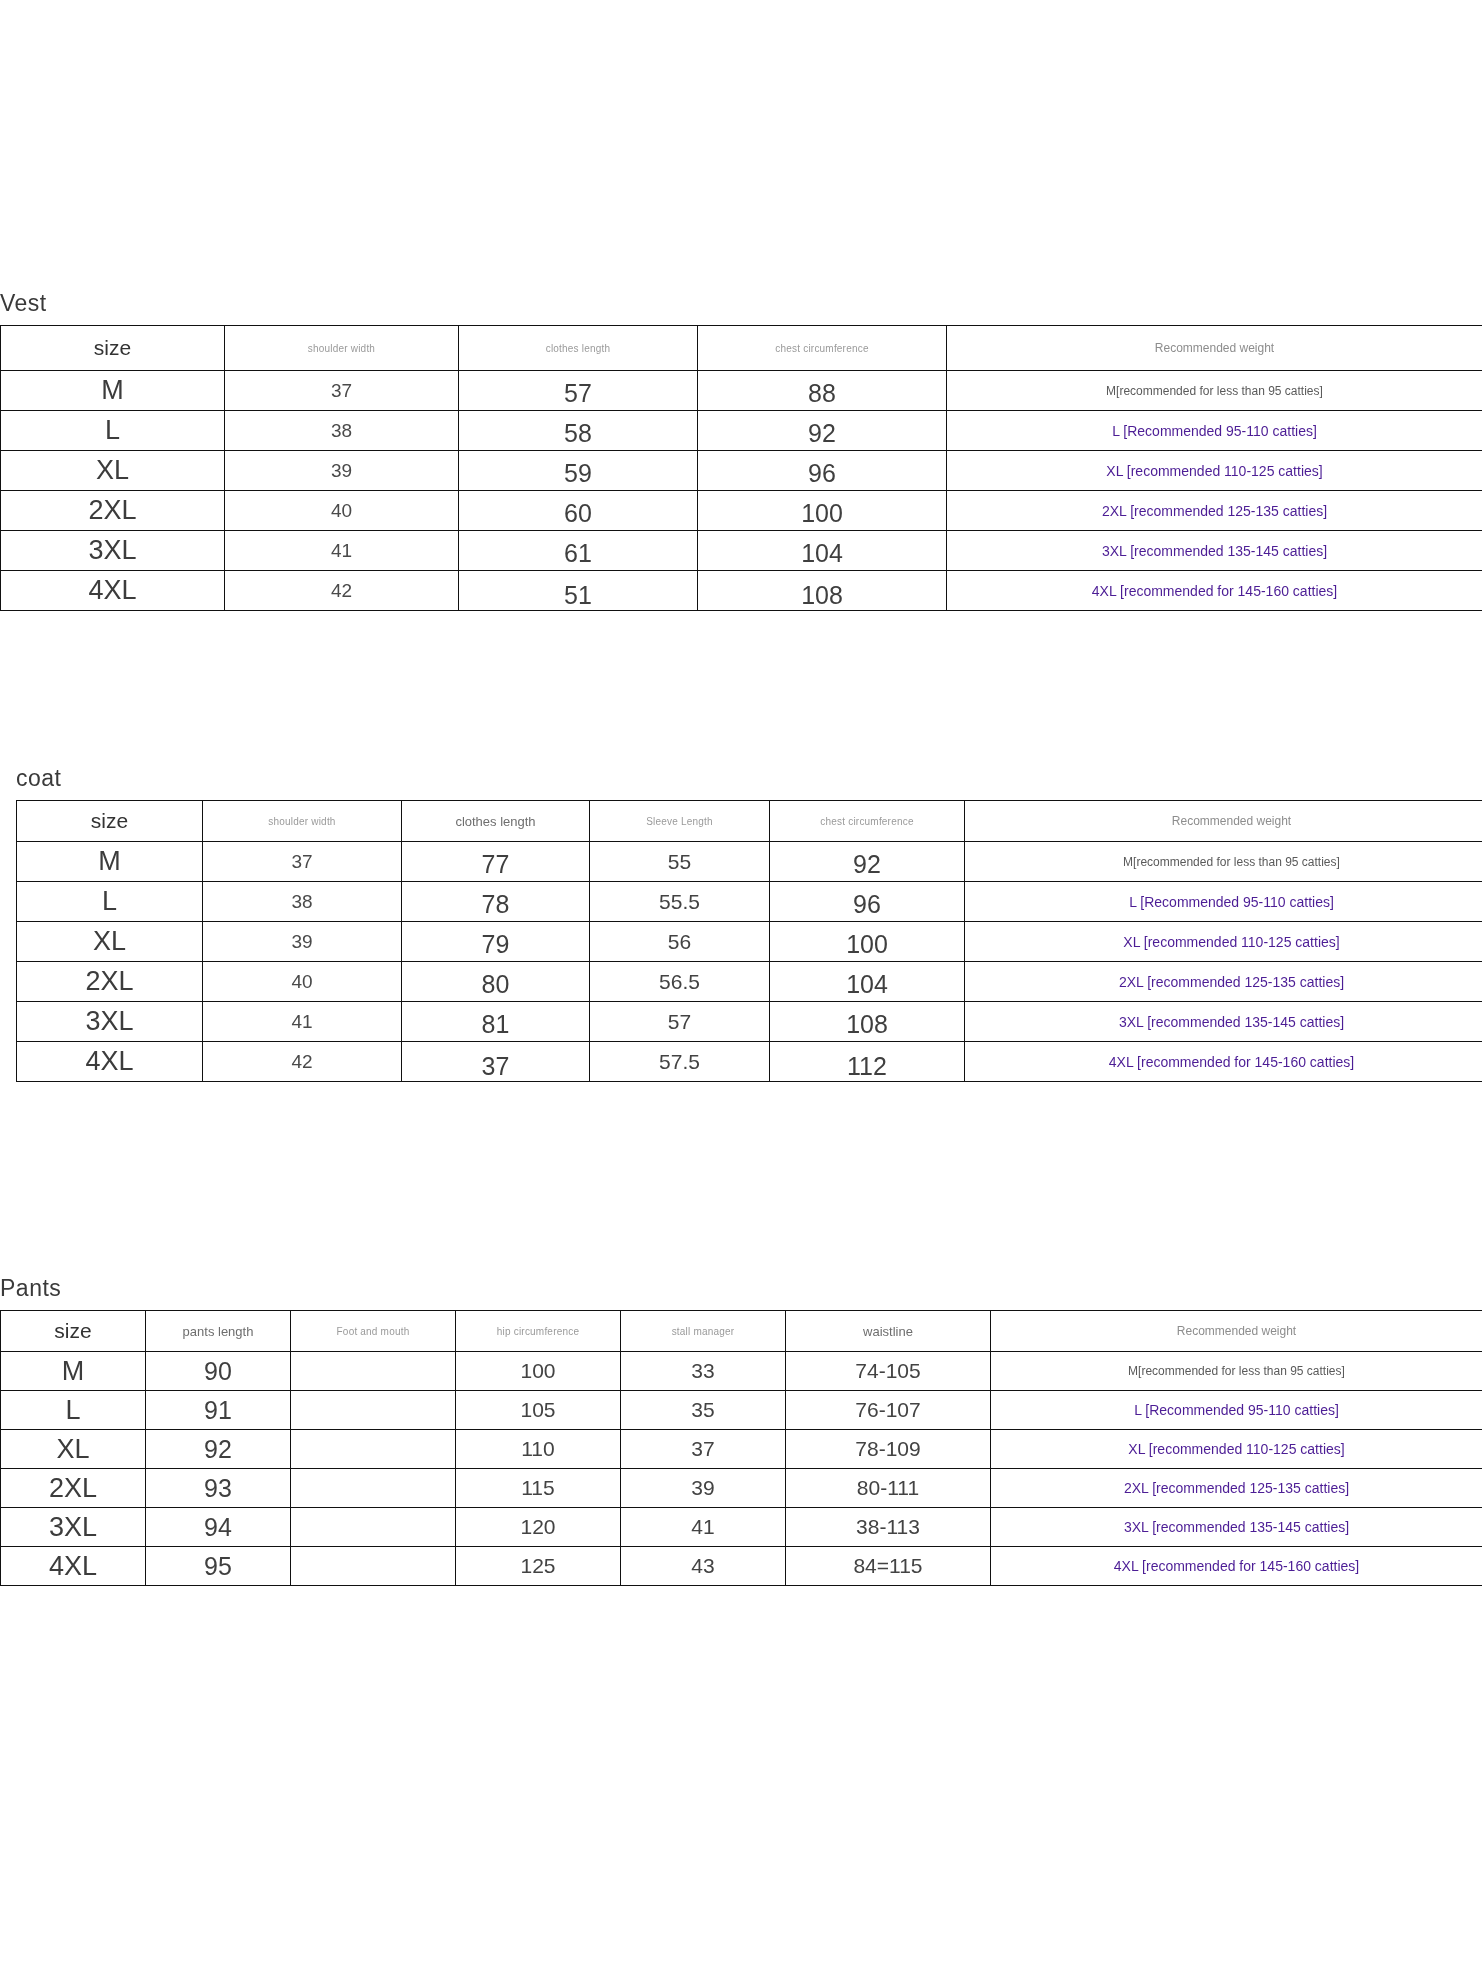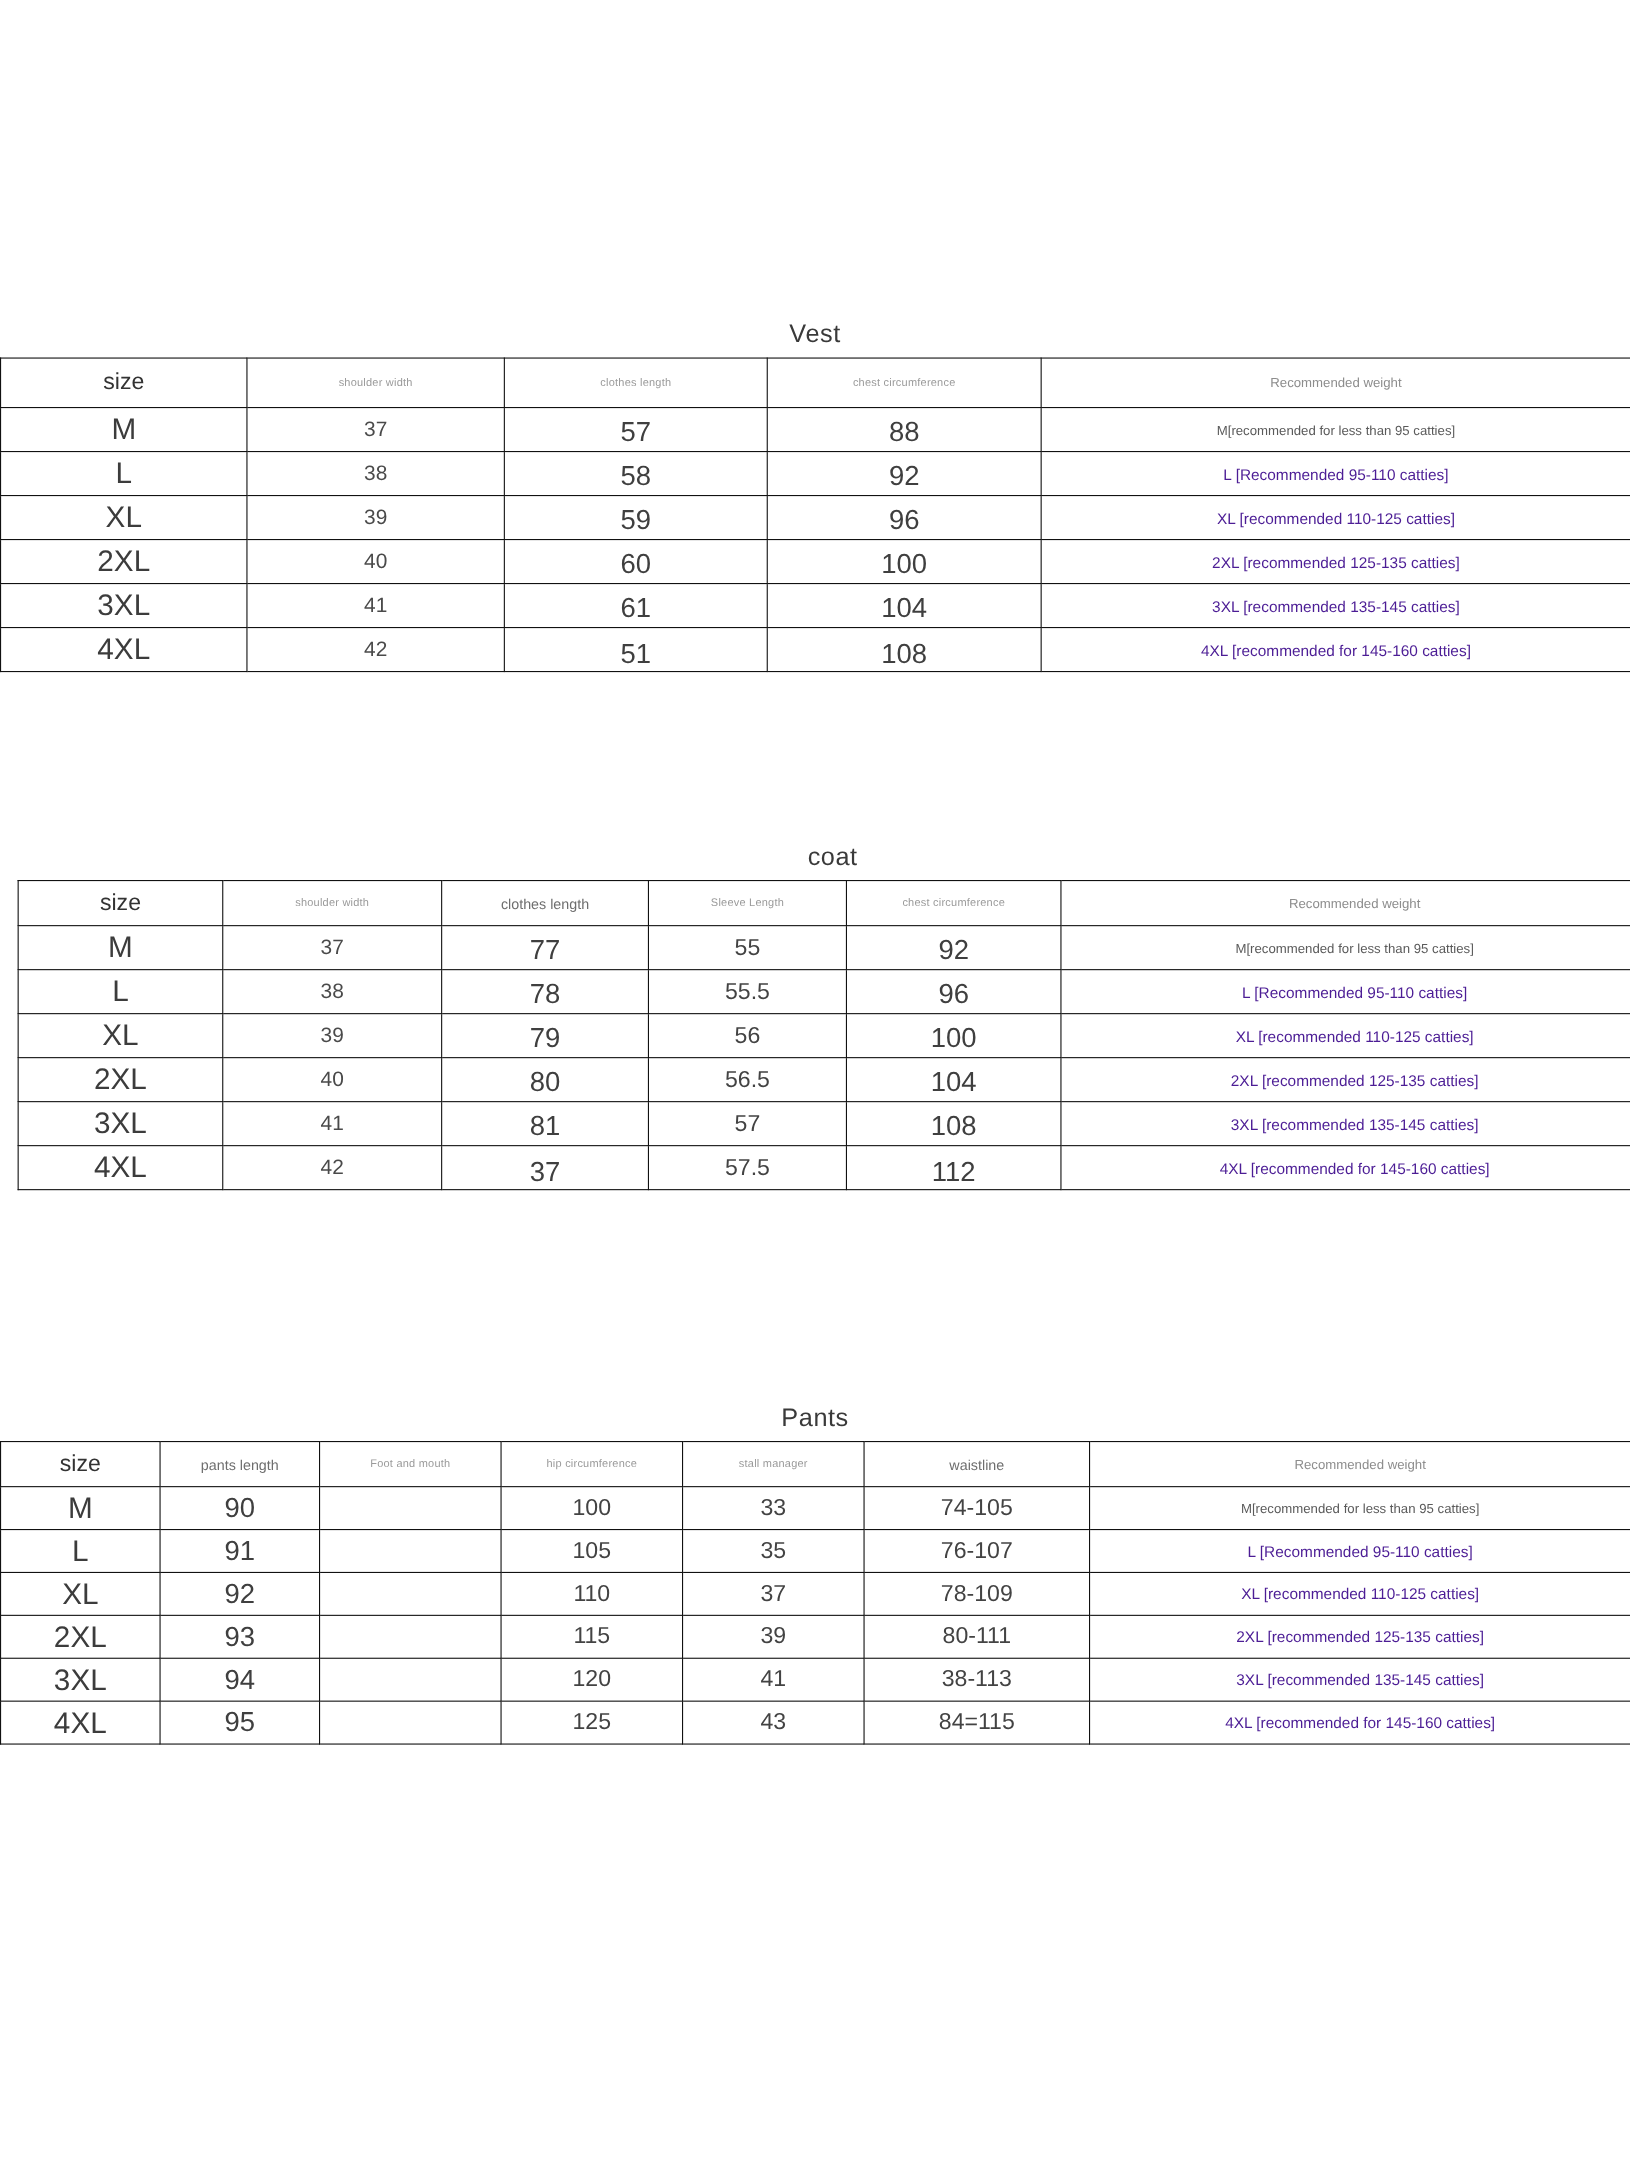--- a/index.html
+++ b/index.html
@@ -24,21 +24,21 @@
     height: 1966px;
   }
 
   .section {
     position: absolute;
     left: 0;
     width: 1482px;
   }
 
   .section-title {
-    text-align: center;
+    text-align: left;
     font-size: 23px;
     color: #3a3a3a;
     font-weight: 400;
     letter-spacing: 0.5px;
     margin-bottom: 8px;
   }
 
   table.size-table {
     border-collapse: collapse;
     width: 1482px;

